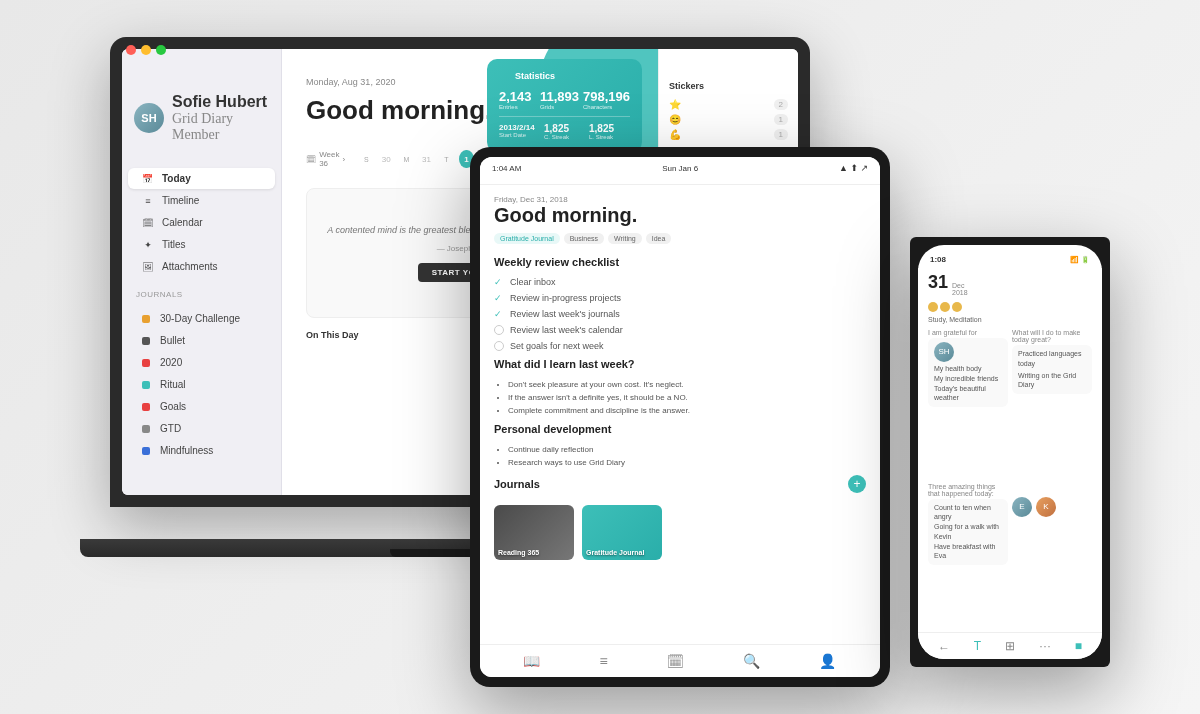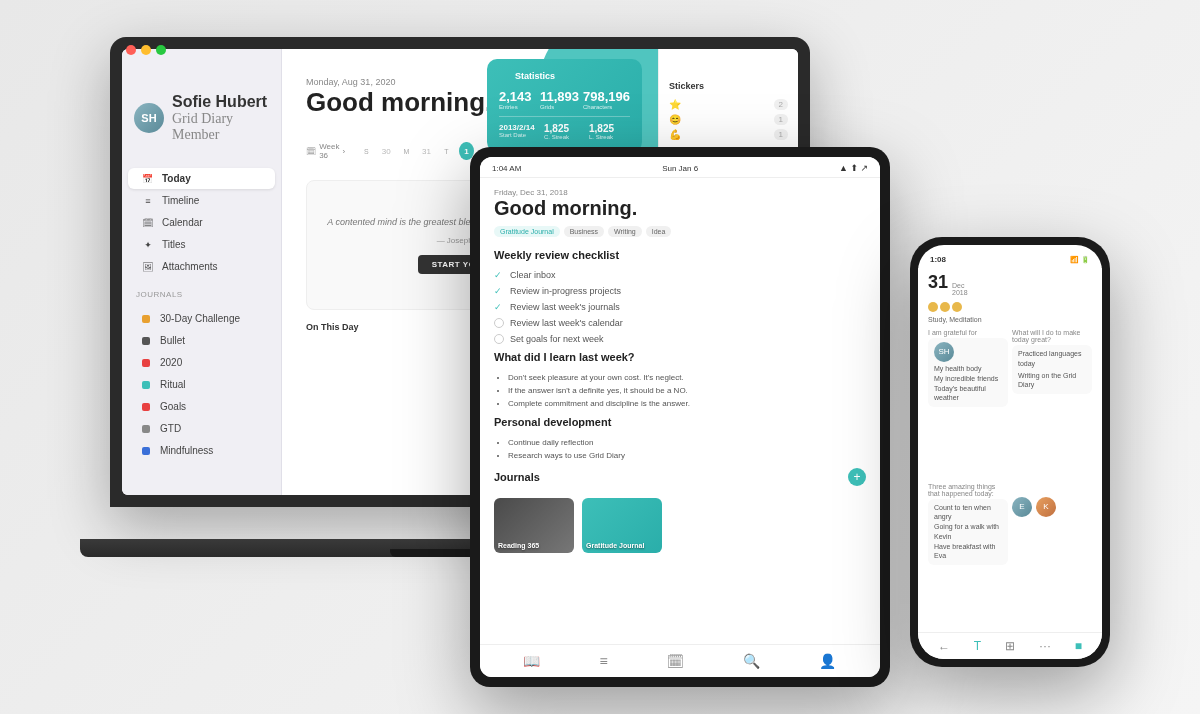--- a/index.html
+++ b/index.html
@@ -167,21 +167,21 @@
       height: 100%;
       overflow: hidden;
       position: relative;
     }
 
     .main-header-area {
       padding: 28px 24px 16px;
       background: white;
     }
 
-    .date-label { font-size: 9px; color: #888; margin-bottom: 0; }
+    .date-label { font-size: 9px; color: #888; margin-bottom: 8px; }
     .greeting { font-size: 26px; font-weight: 700; color: #222; }
 
     
     .deco-teal {
       position: absolute;
       top: 0;
       right: 0;
       width: 180px;
       height: 200px;
       overflow: hidden;
@@ -333,21 +333,21 @@
       border-radius: 12px;
       overflow: hidden;
       display: flex;
       flex-direction: column;
     }
 
     .tablet-top-bar {
       display: flex;
       justify-content: space-between;
       align-items: center;
-      padding: 6px 12px 4px;
+      padding: 6px 12px 11px;
       background: #fff;
       border-bottom: 1px solid #eee;
       font-size: 8px;
       color: #333;
     }
 
     .tablet-date-header {
       padding: 10px 14px 6px;
       background: white;
     }
@@ -443,21 +443,21 @@
     .tb-icon { font-size: 14px; color: #888; }
 
     
     .phone {
       position: absolute;
       right: 40px;
       top: 220px;
       width: 200px;
       height: 430px;
       background: #1a1a1a;
-      border-radius: 32px;
+      border-radius: 6px;
       padding: 8px;
       box-shadow: 0 25px 70px rgba(0,0,0,0.35);
       z-index: 6;
     }
 
     .phone-screen {
       width: 100%;
       height: 100%;
       background: white;
       border-radius: 26px;

